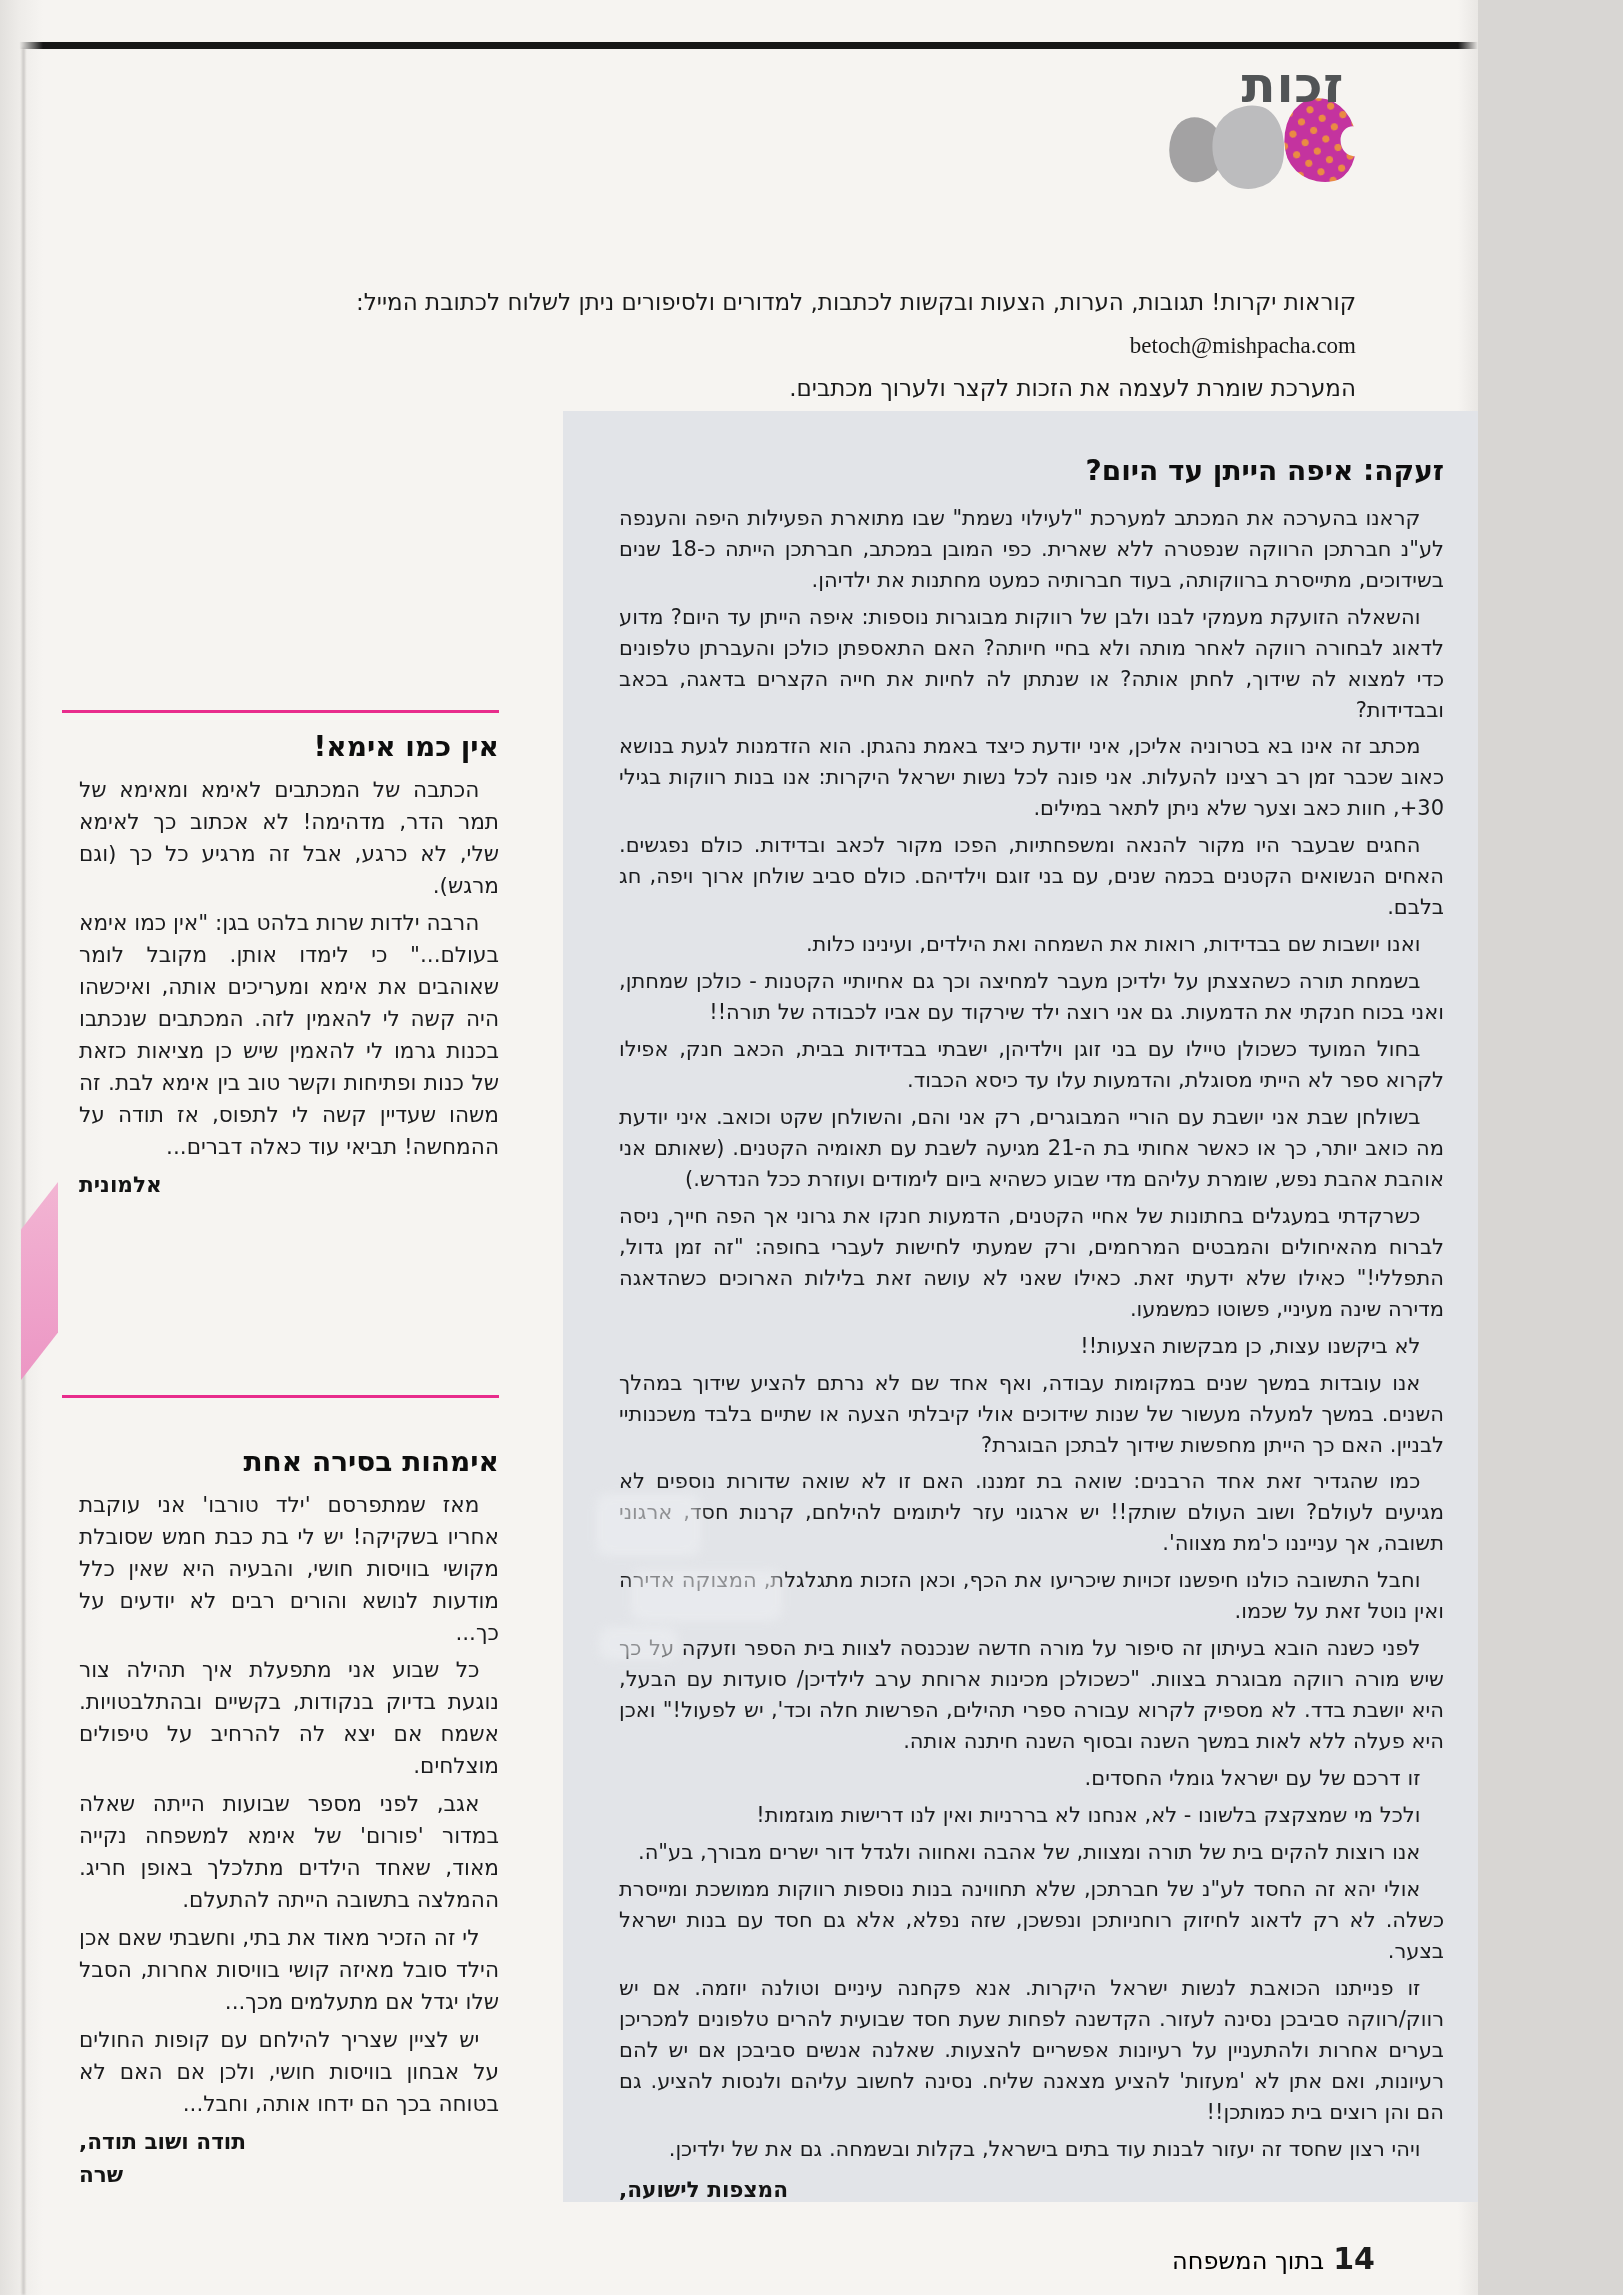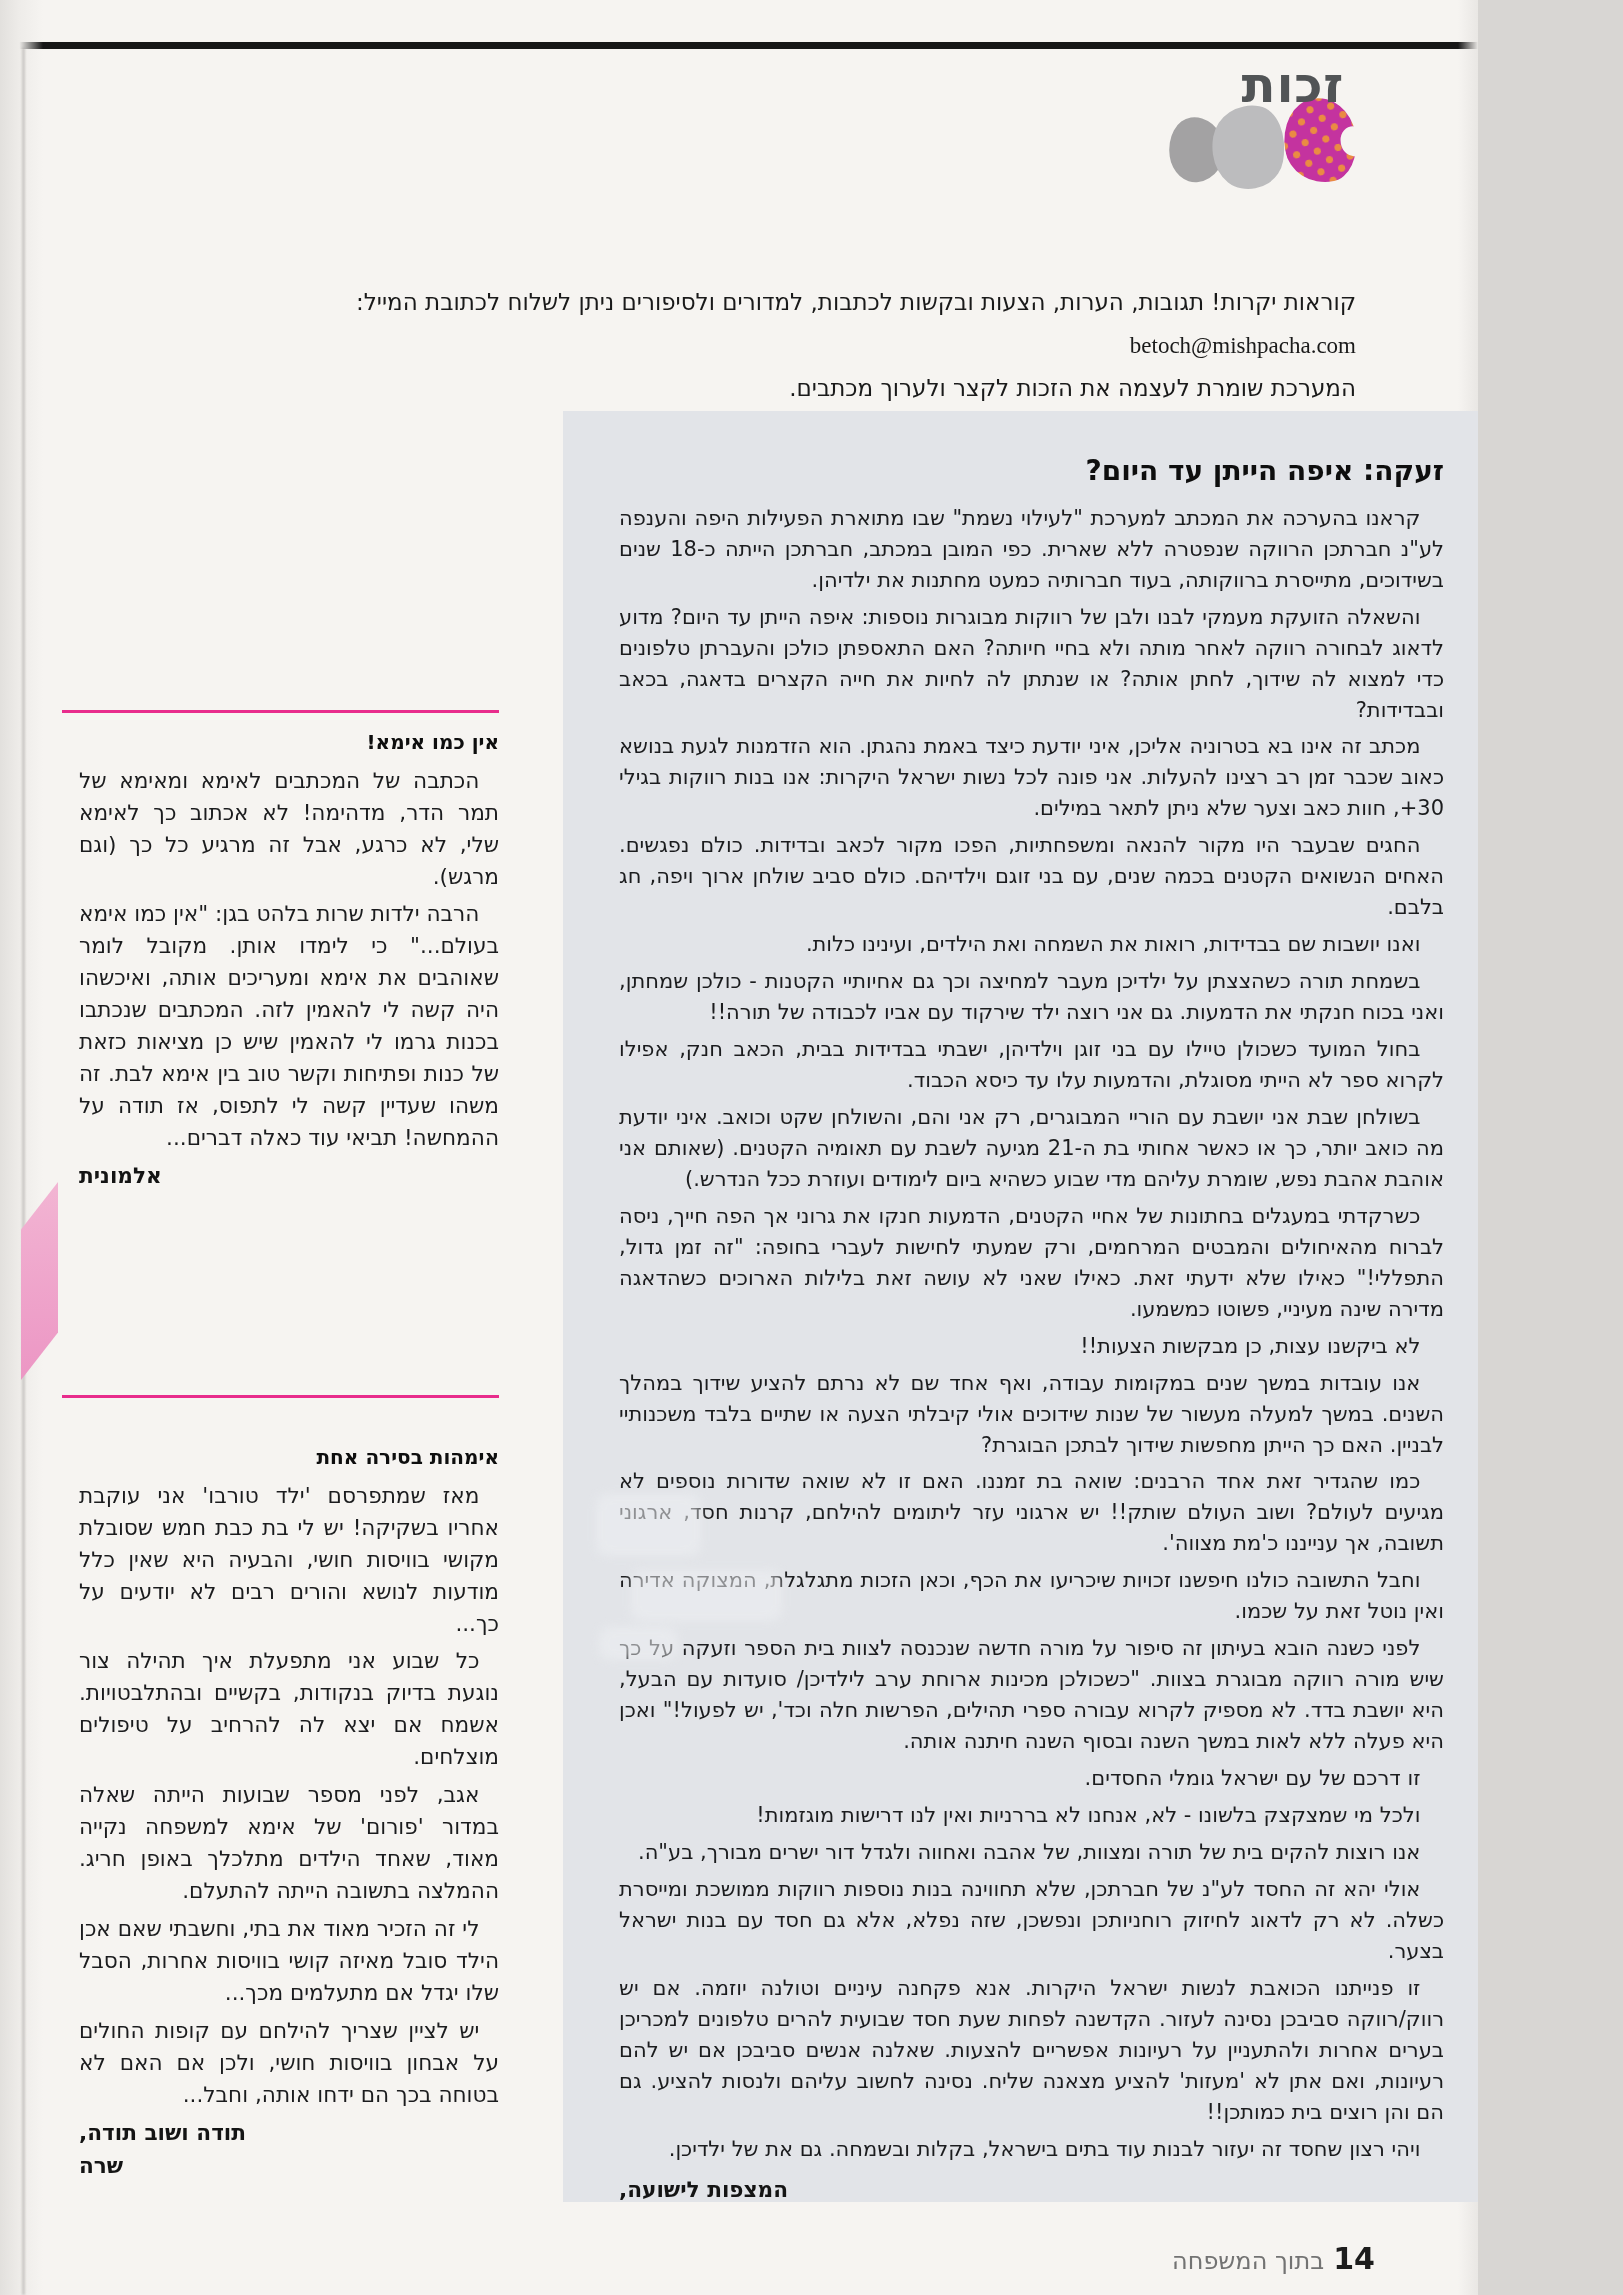--- a/index.html
+++ b/index.html
@@ -58,30 +58,30 @@
   .main-sig { margin-top:7.9px; text-align:left; }
   .main-sig p { margin:0; font-size:21.6px; line-height:33px; font-weight:bold; color:#141414; }
 
   
   .side-rule { position:absolute; left:62px; width:437px; height:3.3px; background:#e82c8c; }
   #side-rule-1 { top:710px; }
   #side-rule-2 { top:1395px; }
   .side-letter { position:absolute; left:79px; width:420px; direction:rtl; }
   #side-letter-1 { top:730px; }
   #side-letter-2 { top:1445px; }
-  .side-title { font-size:20px; font-weight:bold; color:#0e0e0e; margin:0 0 10.5px 0; text-align:right; }
+  .side-title { font-size:28px; font-weight:bold; color:#0e0e0e; margin:0 0 10.5px 0; text-align:right; }
   .side-letter p.side-par { font-size:21.6px; line-height:32px; color:#1b1c1e;
     text-align:justify; text-indent:19.6px; margin:0 0 5.9px 0; }
   .side-letter p.side-sig { font-size:21.6px; line-height:32px; font-weight:bold; color:#141414;
     text-align:left; text-indent:0; margin:1.3px 0 0 0; }
 
   
   .footer { position:absolute; top:2241px; right:103px; direction:rtl; white-space:nowrap; }
   .footer .num { font-size:30px; font-weight:bold; color:#1d1d1d; vertical-align:baseline; }
-  .footer .sect { font-size:24px; color:#737373; margin-right:9.2px; }
+  .footer .sect { font-size:24px; color:#000000; margin-right:9.2px; }
 </style>
 </head>
 <body>
 
 <div id="canvas">
 
   <div class="topline"></div>
   <div class="edge-left"></div>
   <div class="edge-left-line"></div>
   <div class="edge-right"></div>

